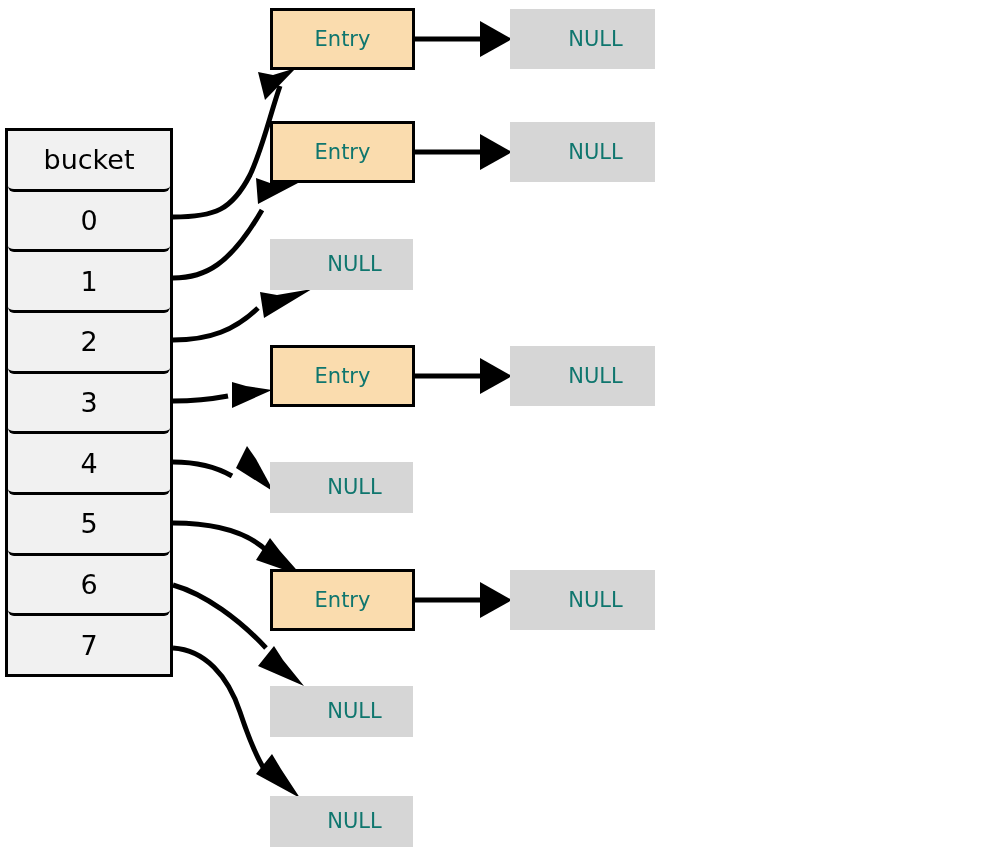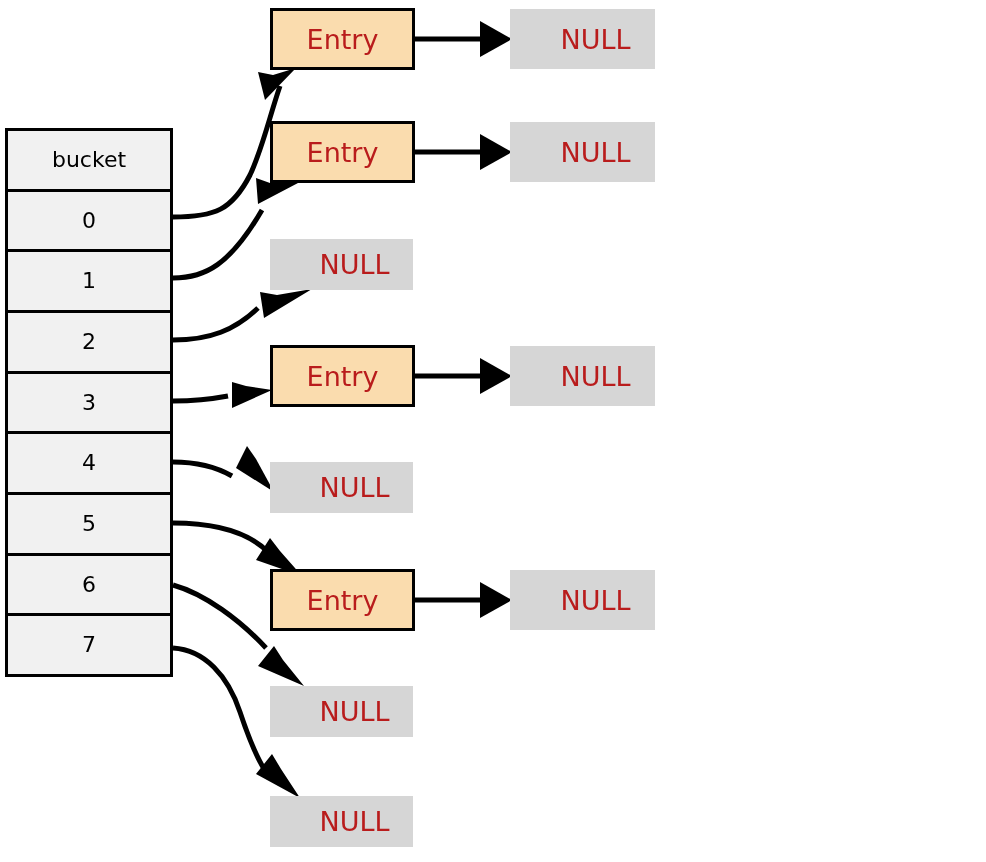--- a/index.html
+++ b/index.html
@@ -30,37 +30,38 @@
     display: flex;
     flex-direction: column;
   }
   .bucket-cell {
     flex: 1 1 0;
     display: flex;
     align-items: center;
     justify-content: center;
     background: #f1f1f1;
     color: #000000;
-    font-size: 22px;
+    font-size: 27px;
     line-height: 1;
     border-bottom: 3px solid #000000;
     box-sizing: border-box;
+    border-radius: 6px;
   }
   .bucket-cell.last {
     border-bottom: none;
   }
   
   .node {
     position: absolute;
     display: flex;
     align-items: center;
     justify-content: center;
-    font-size: 27px;
+    font-size: 21px;
     line-height: 1;
-    color: #b91c1c;
+    color: #0f766e;
     box-sizing: border-box;
   }
   .node.entry {
     background: #fadcae;
     border: 3px solid #000000;
   }
   .node.null {
     background: #d6d6d6;
     border: none;
     padding-left: 26px;

